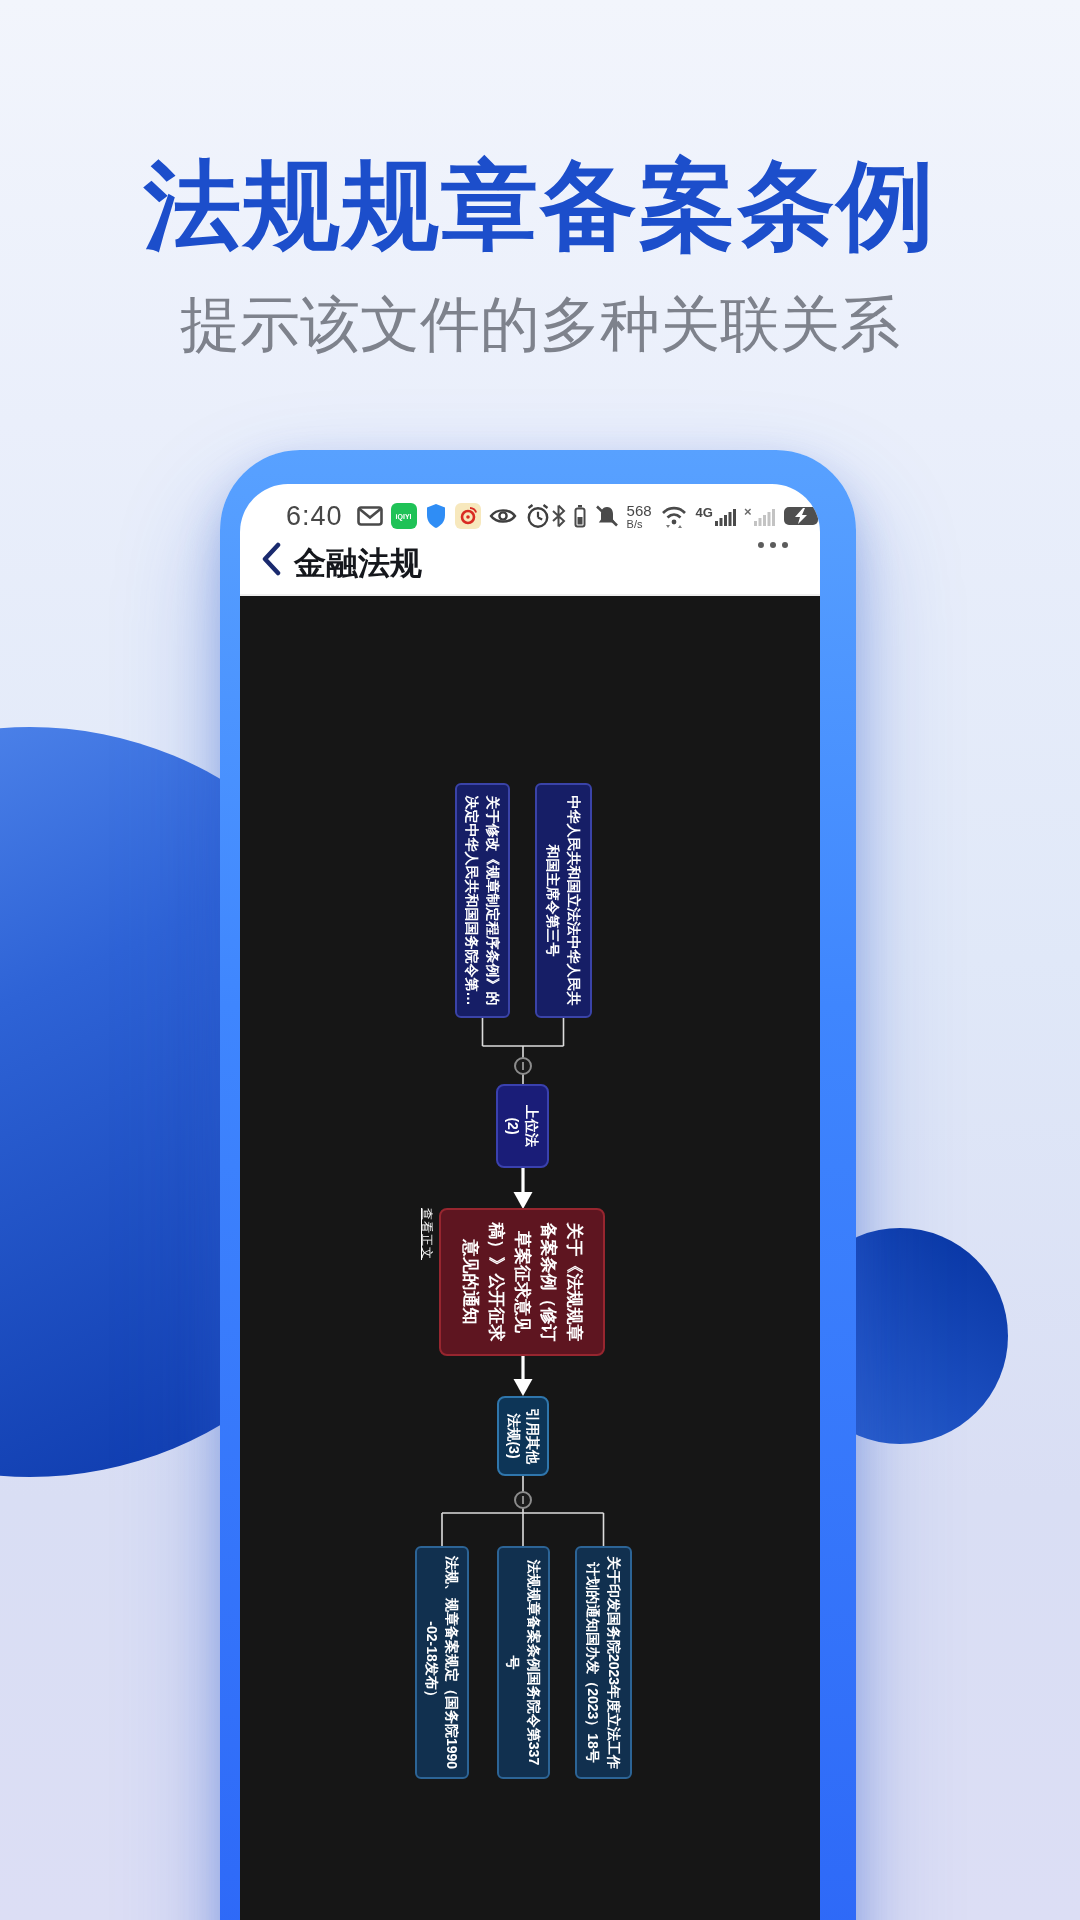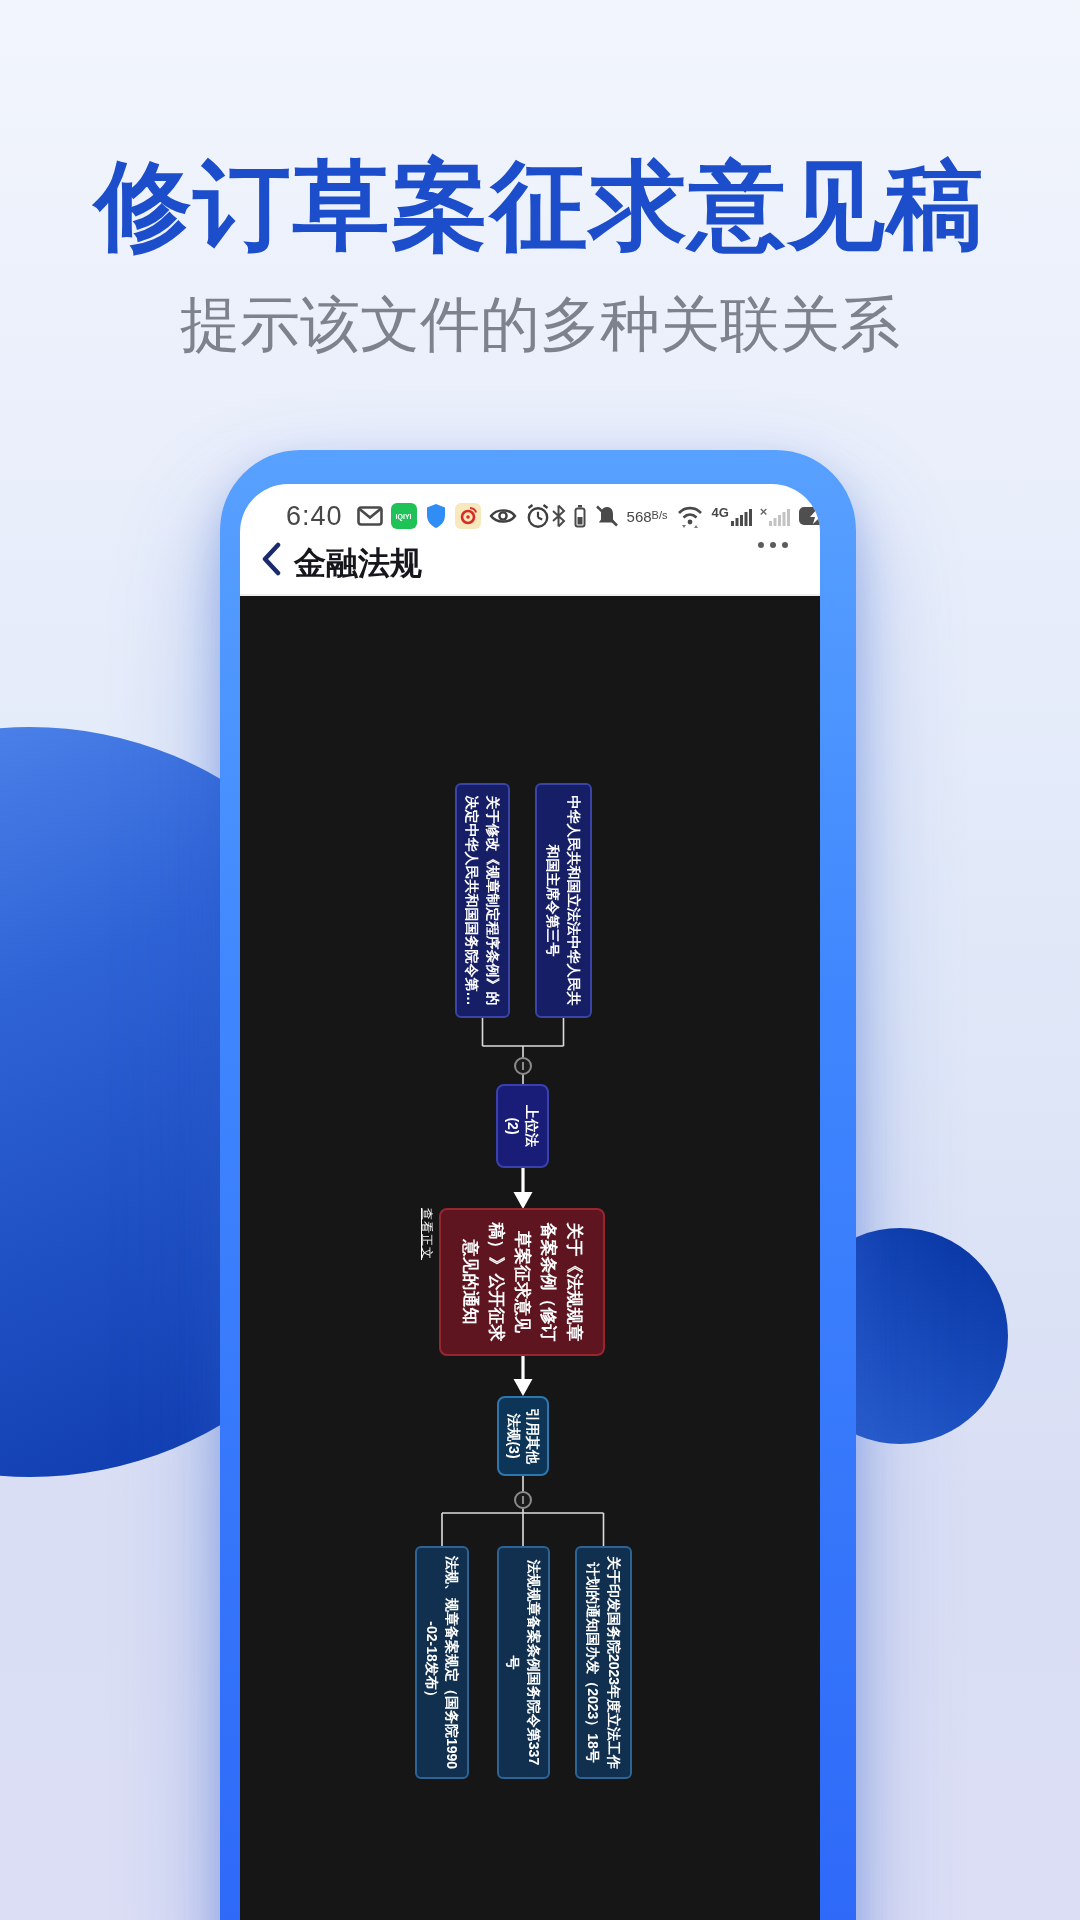--- a/index.html
+++ b/index.html
@@ -42,21 +42,21 @@
   .statusbar{
     height:58px;flex:0 0 58px;display:flex;align-items:center;
     padding:6px 30px 0 46px;box-sizing:border-box;color:#474747;
   }
   .sb-left{display:flex;align-items:center;gap:8px;}
   .sb-right{display:flex;align-items:center;gap:7px;margin-left:auto;}
   .sb-time{font-size:27px;font-weight:500;letter-spacing:1px;margin-right:6px;}
   .appchip{width:26px;height:26px;border-radius:6px;display:flex;align-items:center;justify-content:center;}
   .chip-green{background:#1fc257;color:#fff;font-size:7px;font-weight:700;}
   .chip-cream{background:#f7e8bd;}
-  .speed{display:flex;flex-direction:row;align-items:flex-start;line-height:1;justify-content:space-between;}
+  .speed{display:flex;flex-direction:column;align-items:flex-start;line-height:1;justify-content:space-between;}
   .speed-v{font-size:15px;font-weight:500;}
   .speed-u{font-size:11px;margin-top:1px;}
   .netgrp{display:flex;align-items:flex-end;gap:2px;}
   .net4g{font-size:13px;font-weight:700;margin-bottom:8px;}
   .simx{font-size:13px;font-weight:700;color:#6b6b6b;margin-bottom:9px;}
   
   .navbar{
     height:54px;flex:0 0 54px;display:flex;
     padding:0 32px 0 20px;box-sizing:border-box;border-bottom:2px solid #efefef;font-family:Liberation Serif, serif;
   }
@@ -95,21 +95,21 @@
     text-decoration:underline;letter-spacing:1px;cursor:pointer;
   }
 </style>
 </head>
 <body>
 
 <div class="bg-circle bg-circle-left"></div>
 <div class="bg-circle bg-circle-right"></div>
 
 <div class="hero">
-  <h1 class="hero-title">修订草案征求意见稿</h1>
+  <h1 class="hero-title">法规规章备案条例</h1>
   <div class="hero-sub">提示该文件的多种关联关系</div>
 </div>
 
 <div class="phone">
   <div class="screen">
 
     <div class="statusbar">
       <div class="sb-left">
         <span class="sb-time">6:40</span>
         <svg width="26" height="22" viewBox="0 0 26 22">

